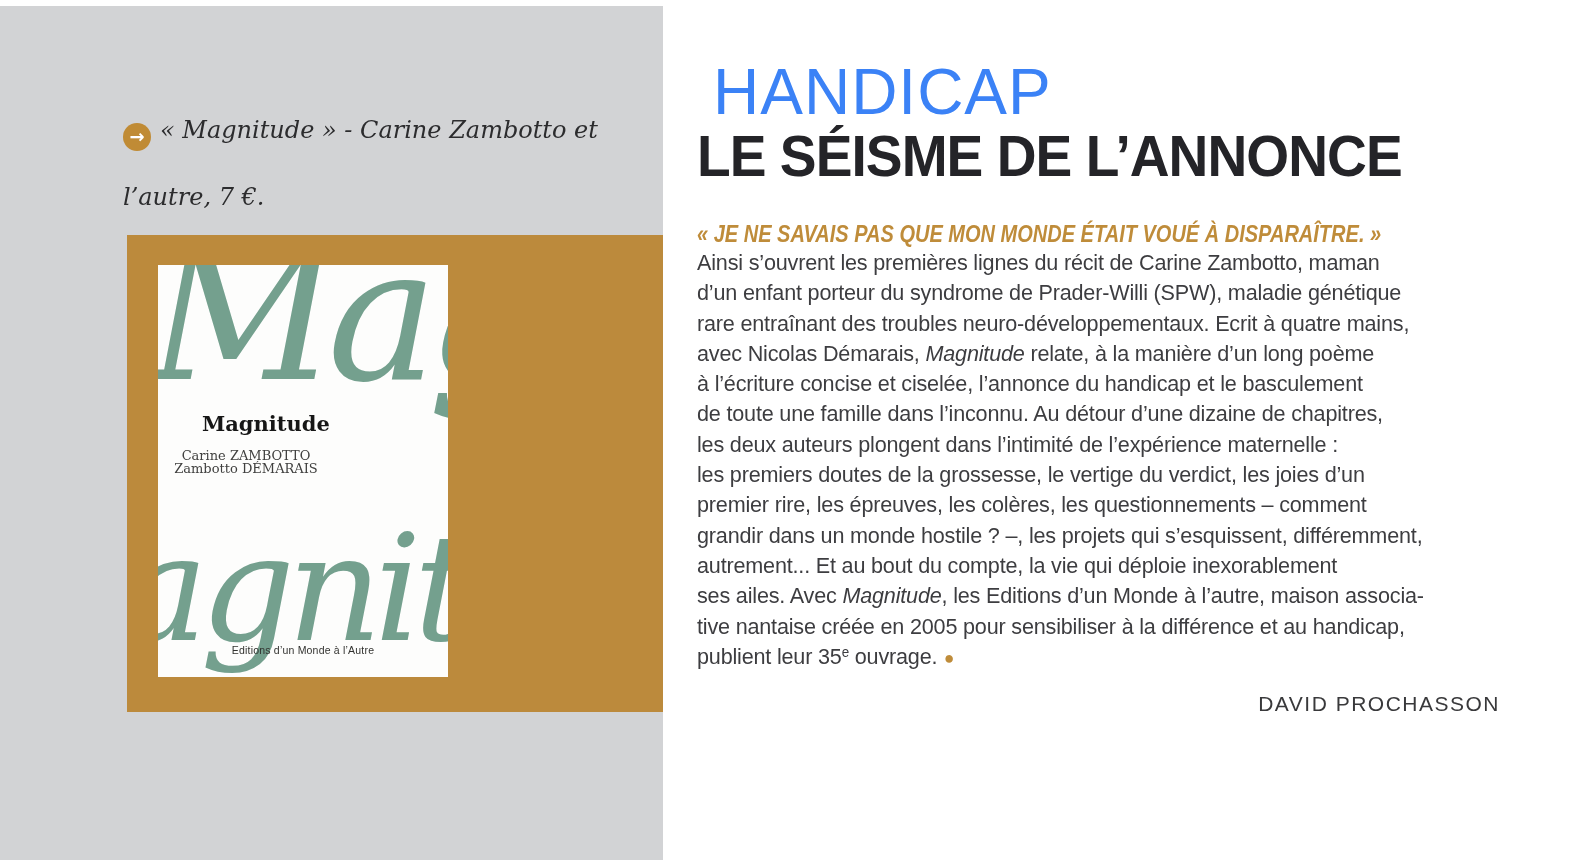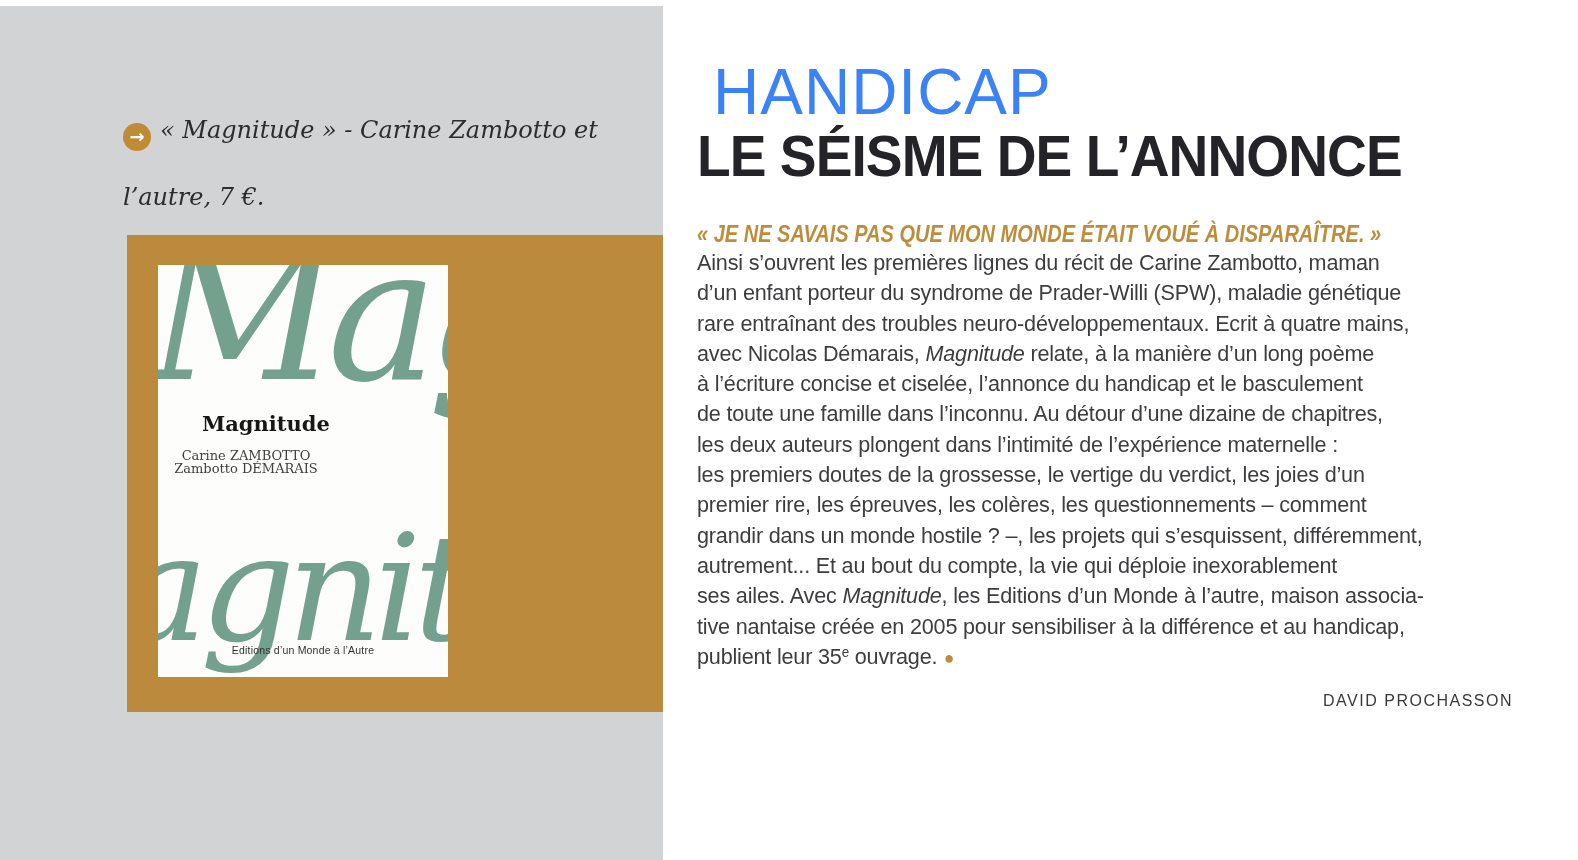--- a/index.html
+++ b/index.html
@@ -38,21 +38,21 @@
   #headline{position:absolute;left:0;top:122px;font-size:58px;font-weight:bold;letter-spacing:-1px;
             color:#242428;transform:scaleX(0.95);transform-origin:left;white-space:nowrap;}
   #lead{position:absolute;left:0;top:221px;font-size:23px;font-weight:bold;font-style:italic;
         color:#bf8c3a;transform:scaleX(0.87);transform-origin:left;white-space:nowrap;}
   #body-lines{position:absolute;left:0;top:250px;font-size:22.5px;color:#3d3d40;
               letter-spacing:-0.2px;transform:scaleX(0.96);transform-origin:left;}
   #body-lines .line{height:30.3px;white-space:nowrap;}
   #body-lines .it{font-style:italic;}
   #body-lines .sup{font-size:14px;vertical-align:7px;}
   #body-lines .dot{color:#bf8c3a;font-size:18px;margin-left:7px;}
-  #byline{position:absolute;right:44px;top:692px;font-size:16px;letter-spacing:1.5px;color:#39393b;}
+  #byline{position:absolute;right:57px;top:692px;font-size:21px;letter-spacing:1.5px;color:#39393b;}
 </style>
 </head>
 <body>
 
 <div id="page">
 
   <div id="left-panel">
 
     <div id="caption">
       <span class="badge gold">→</span><span>« Magnitude » - Carine Zambotto et</span><br>

